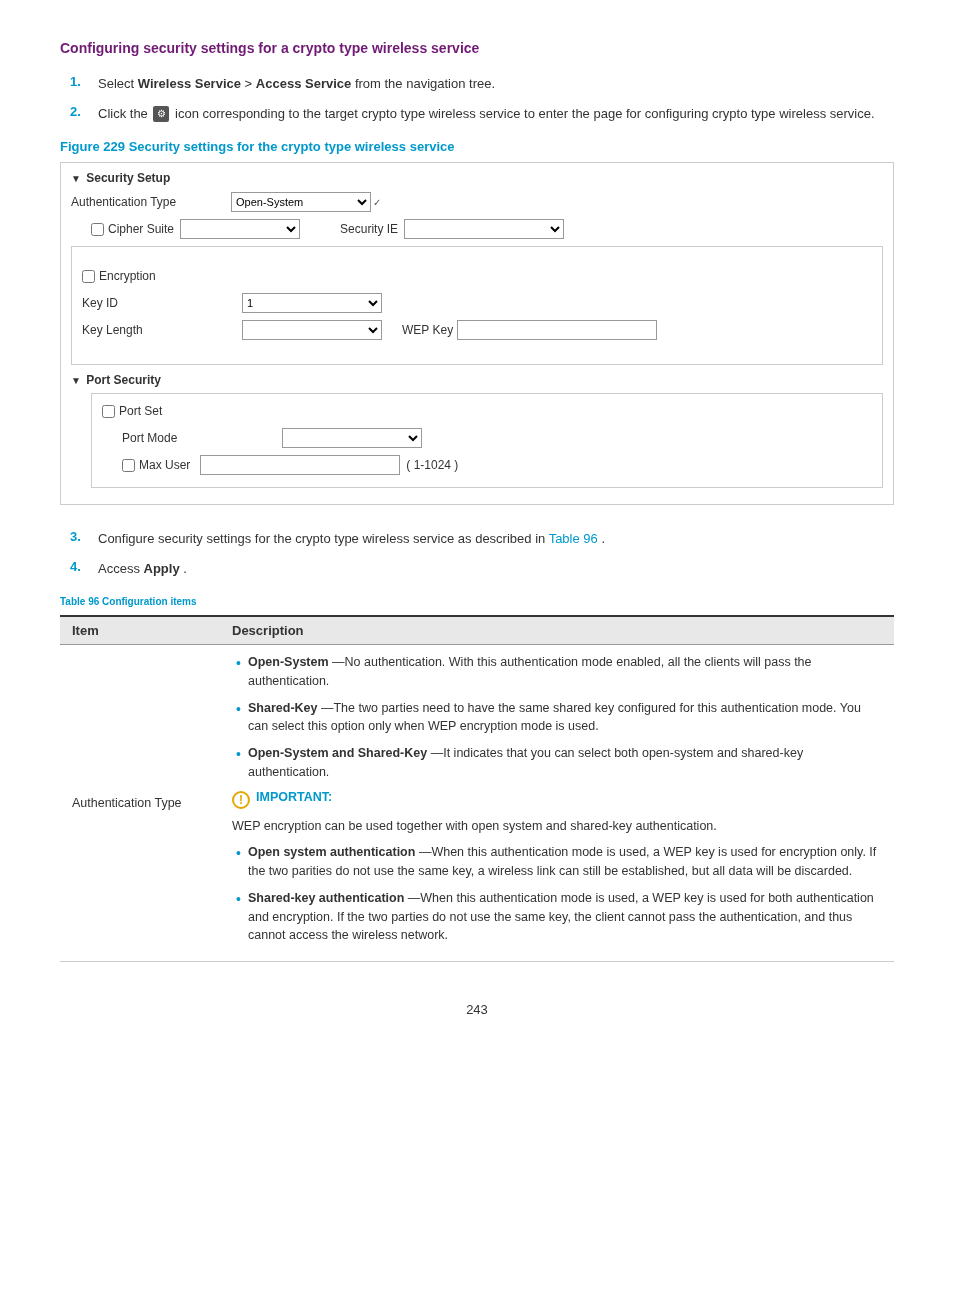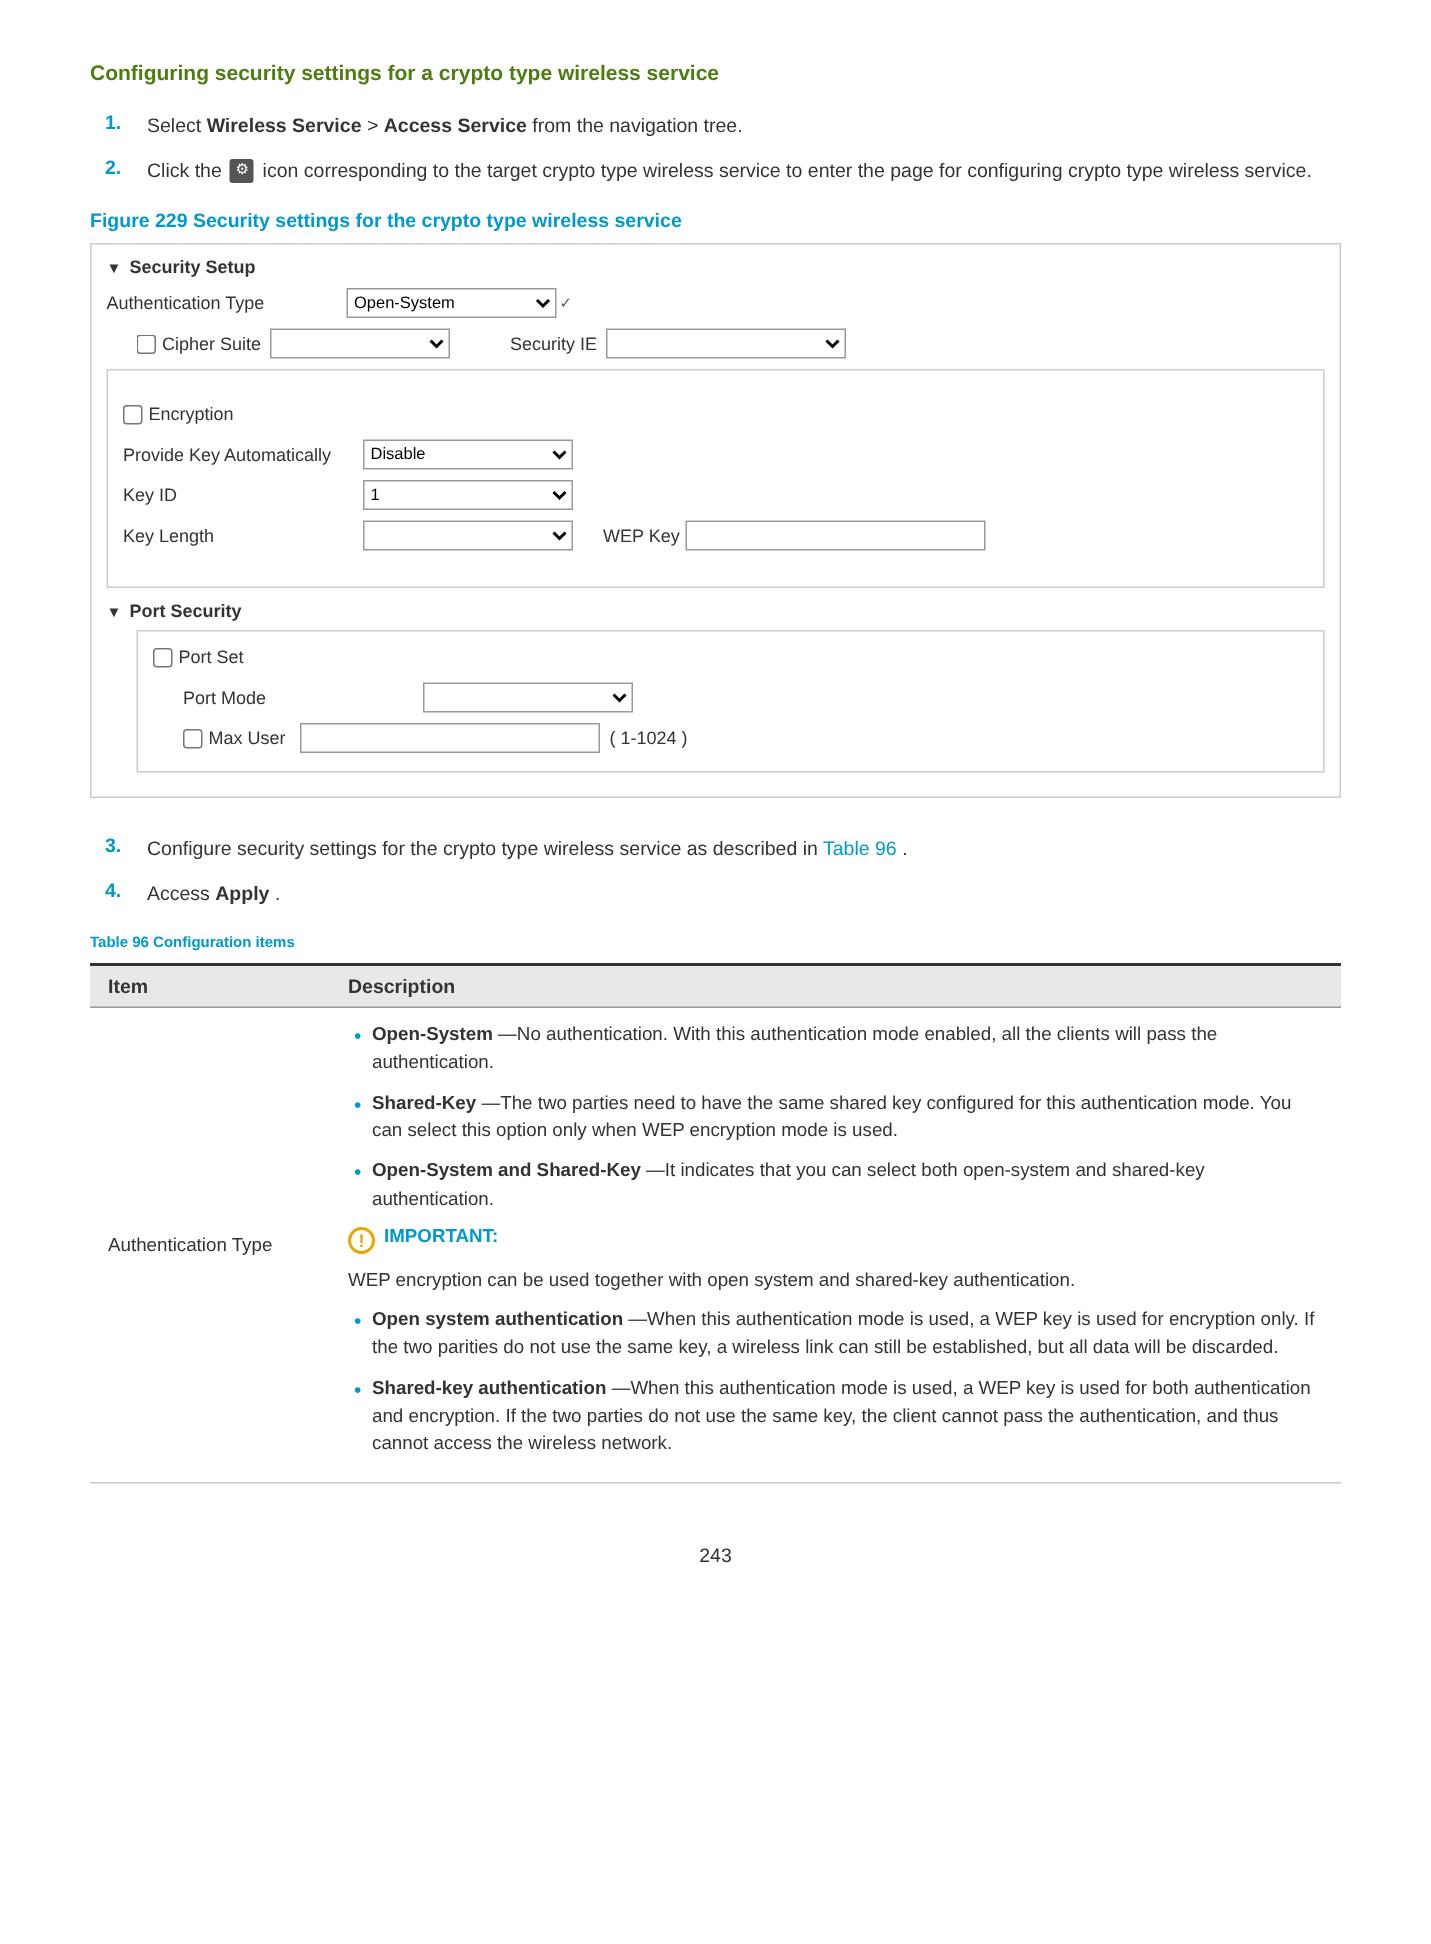--- a/index.html
+++ b/index.html
@@ -6,21 +6,21 @@
     body {
       font-family: Arial, sans-serif;
       font-size: 13px;
       color: #333;
       background: #fff;
       padding: 40px 60px;
       max-width: 954px;
     }
 
     h1.section-title {
-      color: #4d7c0f;
+      color: #701a75;
       font-size: 14px;
       font-weight: bold;
       margin-bottom: 18px;
     }
 
     .steps {
       margin-left: 10px;
     }
 
     .step {
@@ -297,26 +297,20 @@
     <span class="security-ie-label">Security IE</span>
     <select class="form-select" style="width:160px;"></select>
   </div>
 
   <div class="encryption-box">
     <div class="form-row">
       <input type="checkbox" class="form-checkbox" style="">
       <span class="checkbox-label">Encryption</span>
     </div>
 
-    <div class="form-row">
-      <span class="form-label">Provide Key Automatically</span>
-      <select class="form-select">
-        <option>Disable</option>
-      </select>
-    </div>
 
 
     <div class="form-row">
       <span class="form-label">Key ID</span>
       <select class="form-select">
         <option>1</option>
       </select>
     </div>
 
     <div class="form-row">

